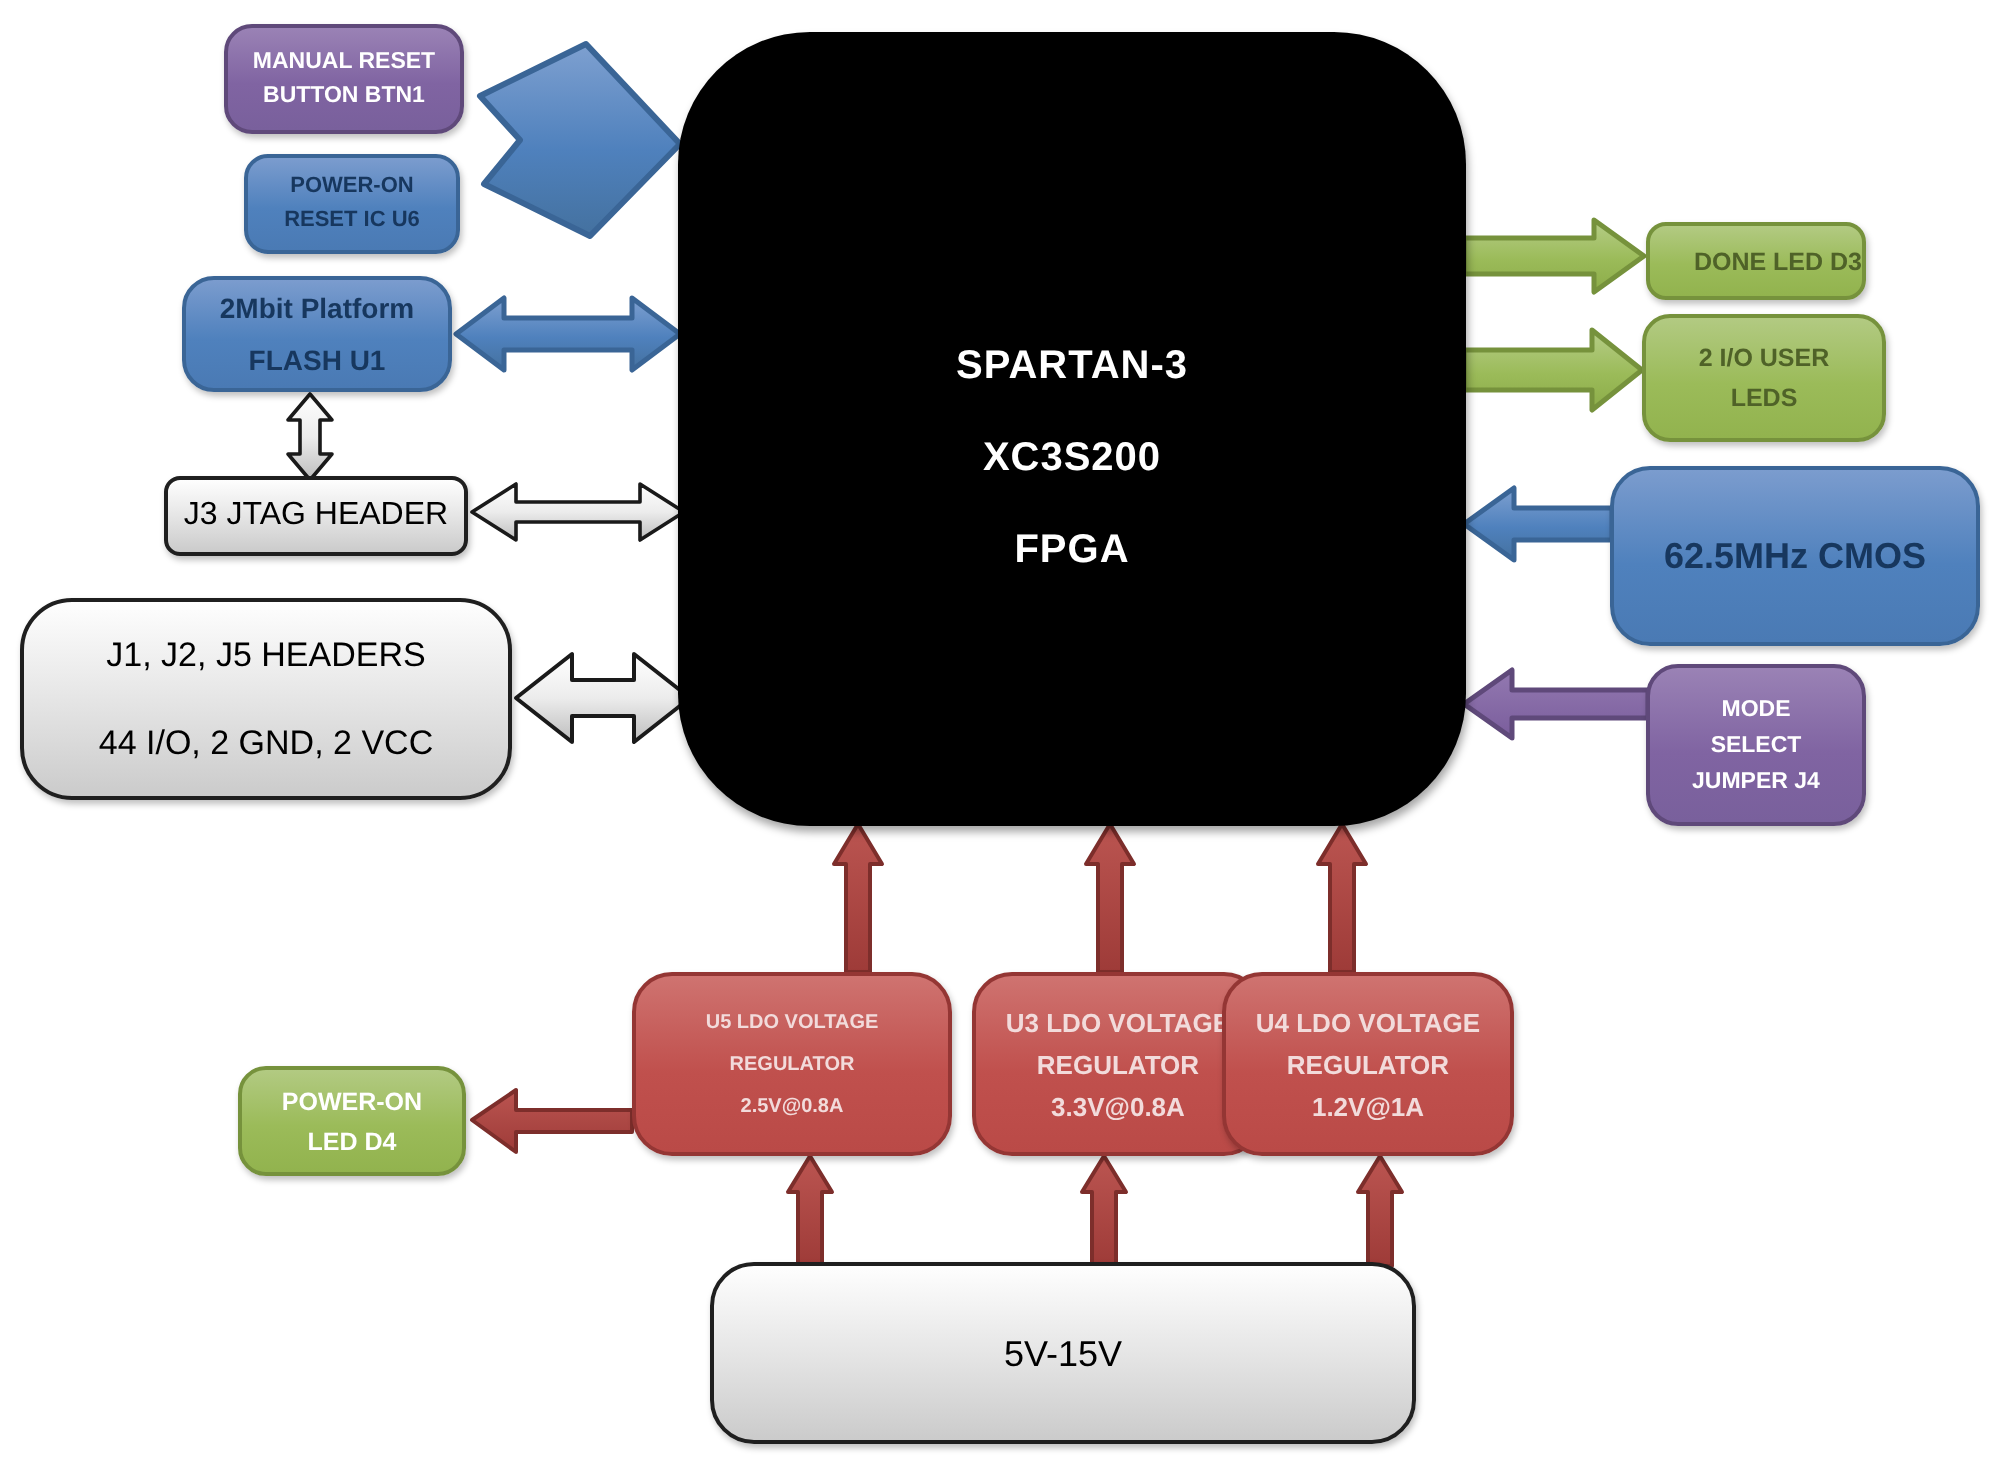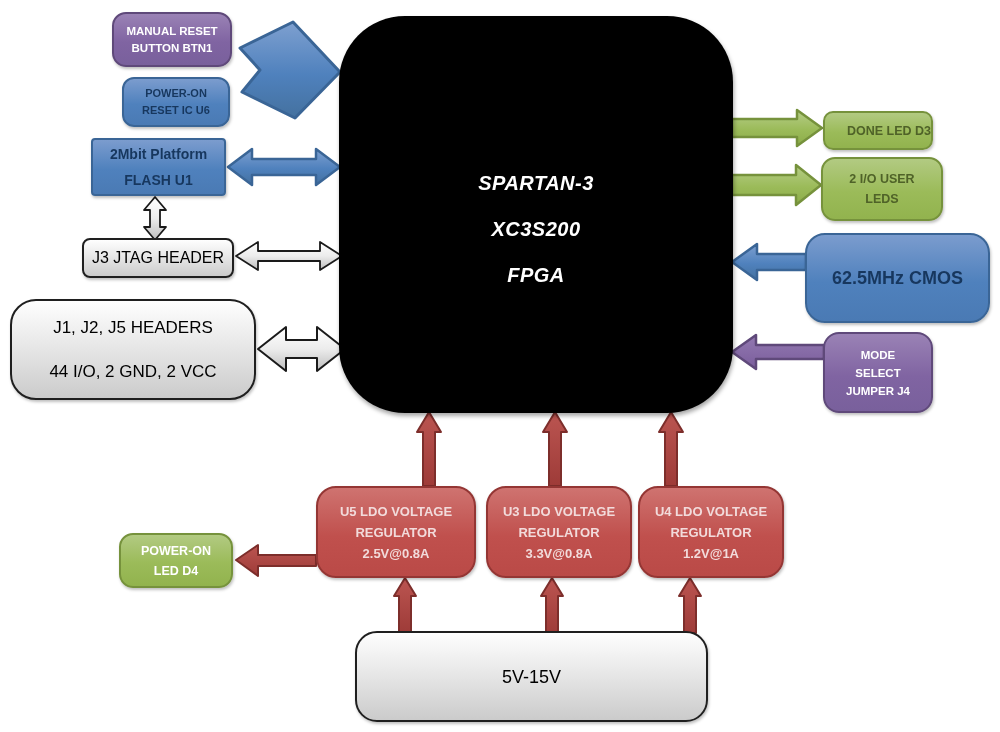--- a/index.html
+++ b/index.html
@@ -17,35 +17,34 @@
   .purple{background:linear-gradient(180deg,#9a82b5 0%,#8064a2 55%,#79609c 100%);border:2.5px solid #5f497a;color:#ffffff;}
   .blue{background:linear-gradient(180deg,#7b9cce 0%,#4f81bd 55%,#4a7ab4 100%);border:2.5px solid #3a6596;color:#17375e;}
   .green{background:linear-gradient(180deg,#b2ca82 0%,#9bbb59 55%,#92b34e 100%);border:2.5px solid #76923c;color:#4f6228;}
   .red{background:linear-gradient(180deg,#cf7370 0%,#c0504d 55%,#ba4a47 100%);border:2.5px solid #943634;color:#f2dbdb;}
   .gray{background:linear-gradient(180deg,#fefefe 0%,#e8e8e8 45%,#cbcbcb 100%);border:2px solid #1f1f1f;color:#000000;font-weight:normal;}
   .fpga{
     position:absolute;left:339px;top:16px;width:394px;height:397px;border-radius:66px;background:#000000;
     display:flex;flex-direction:column;align-items:center;justify-content:center;padding-top:28px;box-sizing:border-box;
     color:#ffffff;font-weight:bold;font-size:20px;line-height:46px;letter-spacing:0.5px;
     box-shadow:1px 3px 4px rgba(0,0,0,0.35);
-    font-style:italic;
   }
   
   .b-manual-reset{left:112px;top:12px;width:120px;height:55px;border-radius:14px;font-size:11.5px;line-height:17px;}
   .b-por{left:122px;top:77px;width:108px;height:50px;border-radius:12px;font-size:11px;line-height:17px;}
-  .b-flash{left:91px;top:138px;width:135px;height:58px;border-radius:4px;font-size:14px;line-height:26px;}
+  .b-flash{left:91px;top:138px;width:135px;height:58px;border-radius:16px;font-size:14px;line-height:26px;}
   .b-jtag{left:82px;top:238px;width:152px;height:40px;border-radius:8px;font-size:16px;}
   .b-headers{left:10px;top:299px;width:246px;height:101px;border-radius:26px;font-size:17px;line-height:44px;}
   .b-done{left:823px;top:111px;width:110px;height:39px;border-radius:10px;font-size:12.5px;align-items:flex-end;}
   .b-userleds{left:821px;top:157px;width:122px;height:64px;border-radius:14px;font-size:12.5px;line-height:20px;}
   .b-osc{left:805px;top:233px;width:185px;height:90px;border-radius:20px;font-size:18px;line-height:38px;}
   .b-mode{left:823px;top:332px;width:110px;height:81px;border-radius:16px;font-size:11.5px;line-height:18px;}
-  .b-u5{left:316px;top:486px;width:160px;height:92px;border-radius:20px;font-size:13px;line-height:21px;}
+  .b-u5{left:316px;top:486px;width:160px;height:92px;border-radius:20px;font-size:10px;line-height:21px;}
   .b-u3{left:486px;top:486px;width:146px;height:92px;border-radius:20px;font-size:13px;line-height:21px;}
-  .b-u4{left:638px;top:486px;width:146px;height:92px;border-radius:20px;font-size:13px;line-height:21px;}
+  .b-u4{left:611px;top:486px;width:146px;height:92px;border-radius:20px;font-size:13px;line-height:21px;}
   .b-powerled{left:119px;top:533px;width:114px;height:55px;border-radius:14px;font-size:12.5px;line-height:20px;color:#ffffff;}
   .b-j6{left:355px;top:631px;width:353px;height:91px;border-radius:22px;font-size:18px;line-height:42px;}
 </style>
 </head>
 <body>
 
 <div class="canvas">
 
   <svg class="arrow-layer" viewBox="0 0 1000 732" xmlns="http://www.w3.org/2000/svg">
     <defs>

